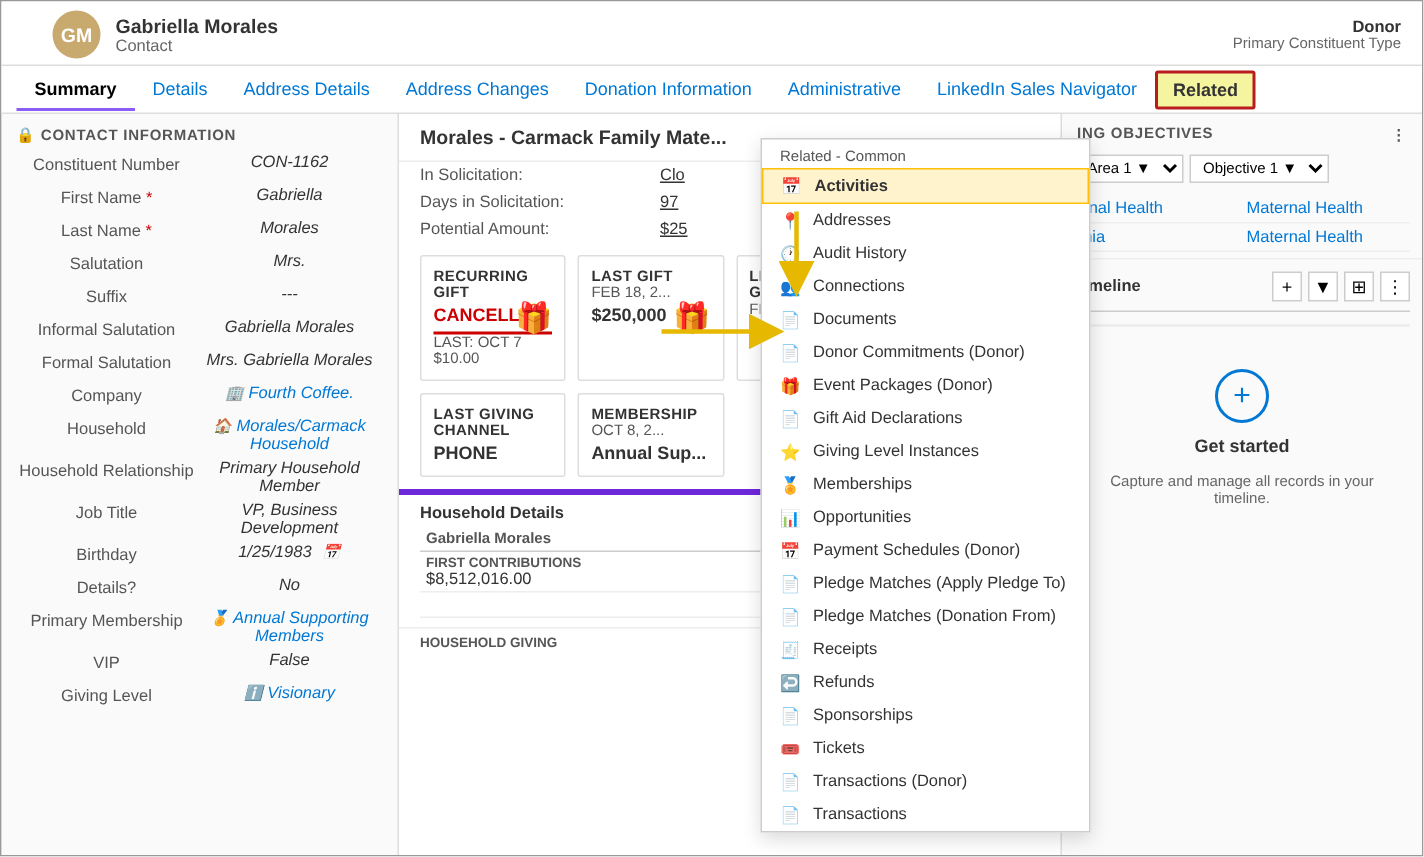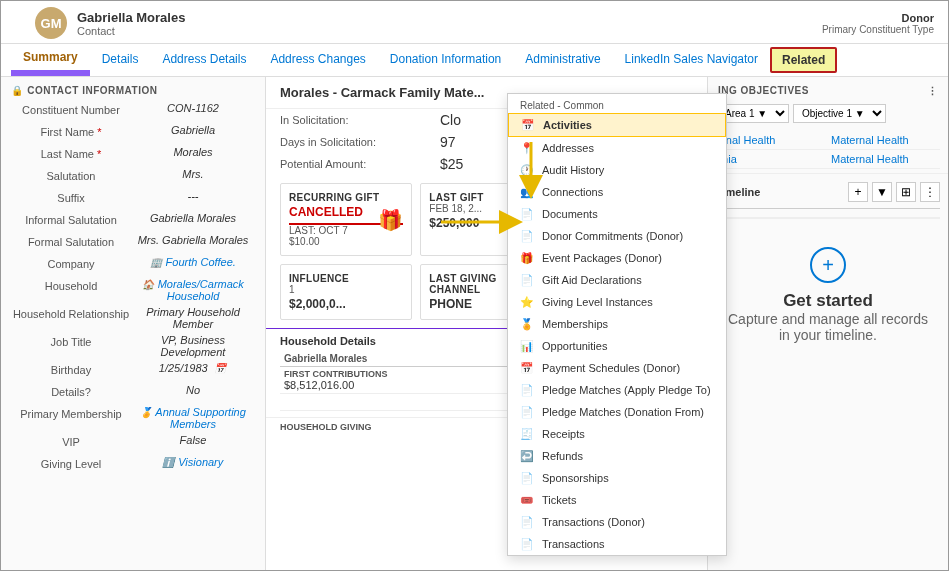--- a/index.html
+++ b/index.html
@@ -31,34 +31,34 @@
     .field-row { display: flex; align-items: flex-start; padding: 2px 10px; min-height: 22px; text-align: center; }
     .field-label { width: 120px; flex-shrink: 0; color: #555; font-size: 11px; padding-top: 2px; }
     .field-value { flex: 1; font-size: 11px; color: #333; word-break: break-word; font-style: italic; }
     .field-value a, .field-link { color: #0078d4; text-decoration: none; }
 
     
     .center-panel { flex: 1; overflow-y: auto; border-right: 1px solid #ddd; background: #fff; }
     .center-header { font-size: 13px; font-weight: 600; padding: 8px 14px; border-bottom: 1px solid #eee; }
     .info-row { display: flex; padding: 3px 14px; align-items: center; }
     .info-label { width: 160px; font-size: 11px; color: #555; flex-shrink: 0; }
-    .info-value { font-size: 14px; color: #333; }
-
-    .stat-cards { display: grid; grid-template-columns: 1fr 1fr 1fr; gap: 8px; padding: 8px 14px; }
+    .info-value { font-size: 11px; color: #333; text-decoration: underline; }
+
+    .stat-cards { display: grid; grid-template-columns: 1fr 1fr 1fr 1fr; gap: 8px; padding: 8px 14px; }
     .stat-card { border: 1px solid #ddd; border-radius: 2px; padding: 8px; position: relative; }
     .stat-card-title { font-size: 10px; font-weight: 700; color: #333; text-transform: uppercase; letter-spacing: 0.3px; }
     .stat-card-subtitle { font-size: 10px; color: #555; }
     .stat-card-value { font-size: 12px; font-weight: 600; color: #c00; margin-top: 2px; }
     .stat-card-value.normal { color: #333; }
     .stat-card-value.cancelled { color: #c00; }
     .stat-card-last { font-size: 10px; color: #555; }
     .stat-card-icon { position: absolute; right: 8px; top: 50%; transform: translateY(-50%); color: #bbb; font-size: 20px; }
     .red-divider { border-top: 2px solid #c00; margin-top: 4px; }
 
-    .household-section { padding: 6px 14px; border-top: 1px solid #6d28d9; }
+    .household-section { padding: 6px 14px; border-top: 4px solid #6d28d9; }
     .household-title { font-size: 11px; font-weight: 700; color: #333; margin-bottom: 4px; }
     .household-table { width: 100%; border-collapse: collapse; font-size: 11px; }
     .household-table th { border-bottom: 1px solid #ccc; padding: 2px 4px; text-align: left; font-weight: 600; color: #555; font-size: 10px; }
     .household-table td { padding: 2px 4px; border-bottom: 1px solid #eee; }
 
     
     .right-panel { width: 240px; flex-shrink: 0; background: #fafafa; overflow-y: auto; }
     .right-panel-title { font-size: 10px; font-weight: 700; color: #555; letter-spacing: 0.5px; padding: 8px 10px 4px 10px; text-transform: uppercase; }
     .objectives-controls { display: flex; align-items: center; gap: 4px; padding: 4px 8px; }
     .obj-select { font-size: 10px; border: 1px solid #ccc; padding: 2px 4px; background: #fff; }
@@ -67,22 +67,22 @@
     .obj-item-left { color: #0078d4; flex: 1; }
     .obj-item-right { color: #0078d4; flex: 1; }
 
     .timeline-section { padding: 8px; border-top: 1px solid #eee; }
     .timeline-header { display: flex; align-items: center; justify-content: space-between; margin-bottom: 6px; }
     .timeline-title { font-size: 11px; font-weight: 600; color: #333; }
     .timeline-controls { display: flex; gap: 4px; }
     .timeline-btn { width: 20px; height: 20px; border: 1px solid #ccc; background: #fff; cursor: pointer; display: flex; align-items: center; justify-content: center; font-size: 12px; }
     .timeline-empty { display: flex; flex-direction: column; align-items: center; justify-content: center; padding: 20px 10px; text-align: center; }
     .plus-circle { width: 36px; height: 36px; border-radius: 50%; border: 2px solid #0078d4; display: flex; align-items: center; justify-content: center; color: #0078d4; font-size: 20px; margin-bottom: 8px; }
-    .get-started { font-size: 17px; font-weight: 600; color: #333; }
-    .get-started-sub { font-size: 14px; color: #666; margin-top: 0; }
+    .get-started { font-size: 12px; font-weight: 600; color: #333; }
+    .get-started-sub { font-size: 10px; color: #666; margin-top: 12px; }
 
     
     .dropdown-overlay { position: absolute; top: 0; left: 0; right: 0; bottom: 0; z-index: 100; pointer-events: none; }
     .dropdown-menu { position: absolute; top: 16px; left: 506px; width: 220px; background: #fff; border: 1px solid #ccc; box-shadow: 0 4px 12px rgba(0,0,0,0.15); z-index: 150; pointer-events: all; }
     .dropdown-section-label { font-size: 10px; color: #555; padding: 6px 12px 2px 12px; font-weight: 400; }
     .dropdown-item { display: flex; align-items: center; gap: 8px; padding: 4px 12px; font-size: 11px; color: #333; cursor: pointer; }
     .dropdown-item.highlighted { background: #fff3cd; font-weight: 600; border: 1px solid #ffc107; }
     .dropdown-icon { width: 14px; height: 14px; display: inline-flex; align-items: center; justify-content: center; flex-shrink: 0; color: #555; font-size: 11px; }
 
     
@@ -105,21 +105,21 @@
         <div class="contact-type">Contact</div>
       </div>
     </div>
     <div class="top-header-right">
       <div class="donor-label">Donor</div>
       <div class="constituent-type">Primary Constituent Type</div>
     </div>
   </div>
 
   <div class="nav-tabs">
-    <div class="nav-tab" style="color:#a16207;border-bottom:6px solid #8b5cf6;font-weight:600;">Summary</div>
+    <div class="nav-tab" style="color:#000000;border-bottom:2px solid #8b5cf6;font-weight:600;">Summary</div>
     <div class="nav-tab">Details</div>
     <div class="nav-tab">Address Details</div>
     <div class="nav-tab">Address Changes</div>
     <div class="nav-tab">Donation Information</div>
     <div class="nav-tab">Administrative</div>
     <div class="nav-tab">LinkedIn Sales Navigator</div>
     <div class="nav-tab tab-highlight" style="color:#333;font-weight:700;">Related</div>
   </div>
 
   <div class="main-content">

